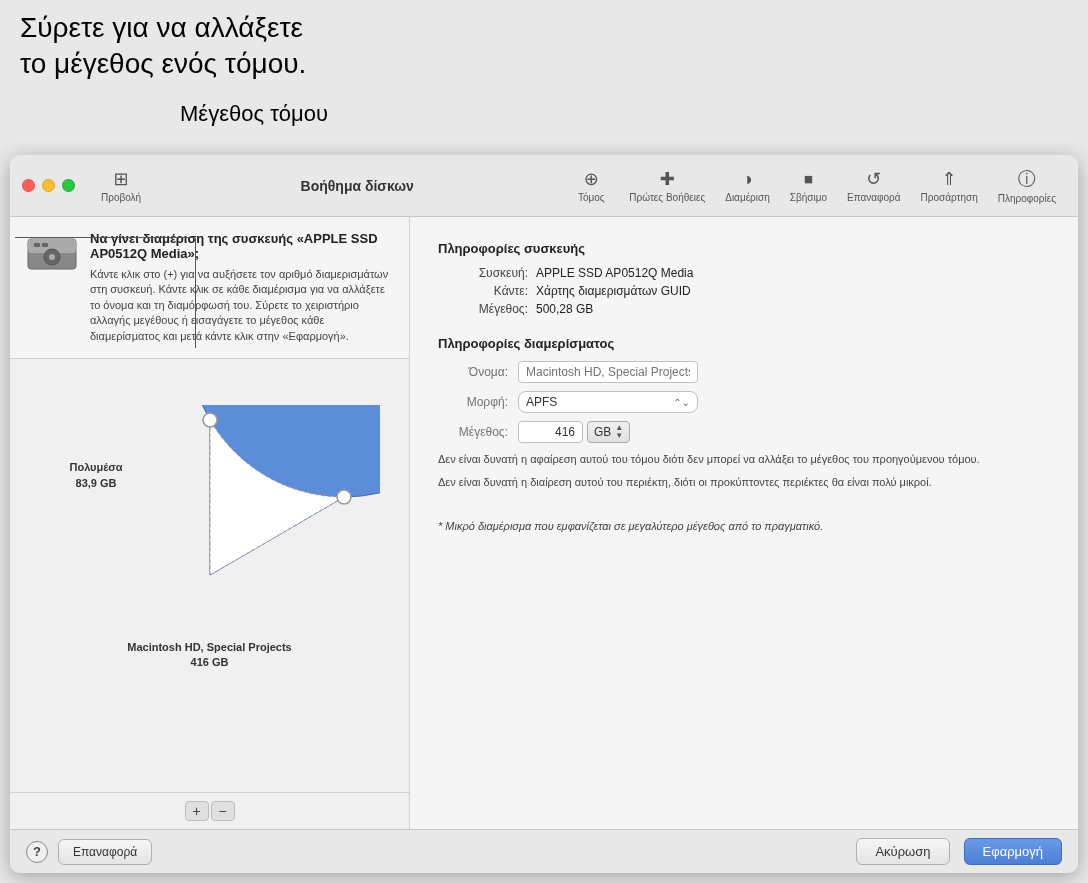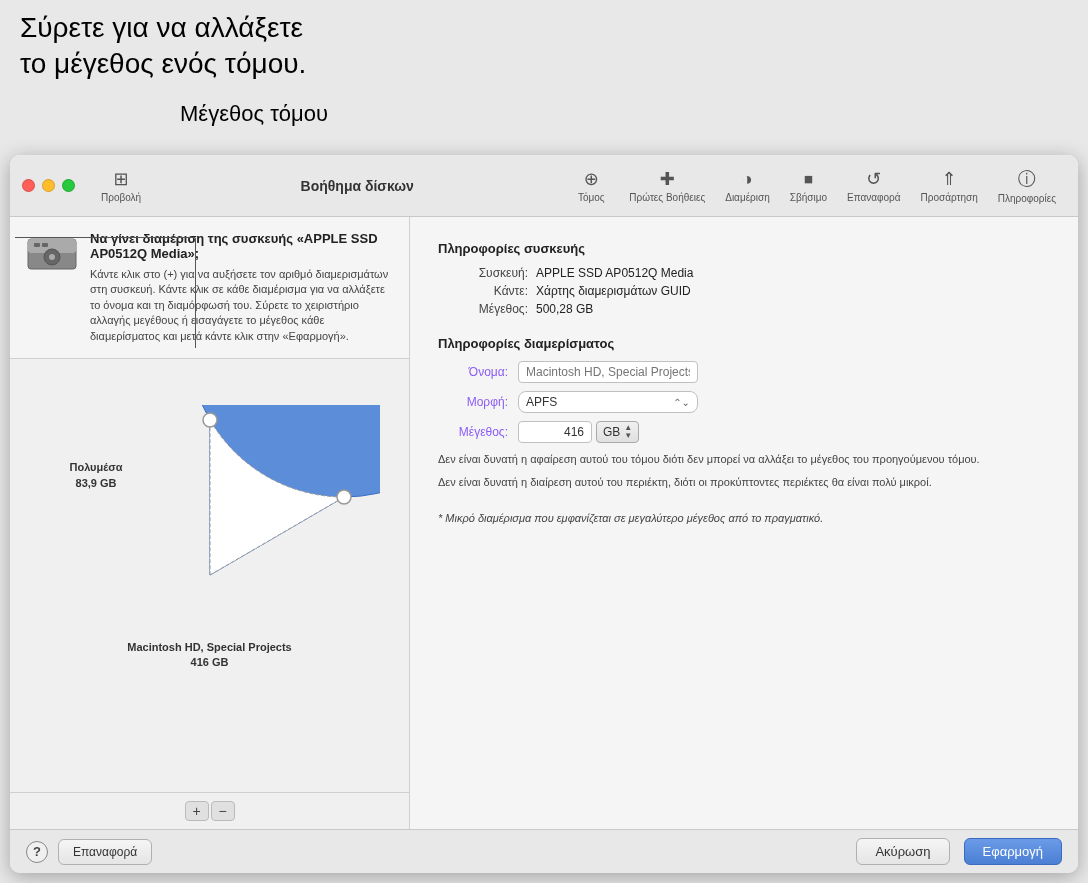--- a/index.html
+++ b/index.html
@@ -239,21 +239,21 @@
       margin-bottom: 12px;
     }
 
     .field-row {
       display: flex;
       align-items: center;
       margin-bottom: 8px;
     }
     .field-label {
       font-size: 12px;
-      color: #8b5cf6;
+      color: #737373;
       width: 70px;
       text-align: right;
       margin-right: 10px;
     }
     .field-input {
       background: #fff;
       border: 1px solid #c0c0c0;
       border-radius: 4px;
       padding: 3px 7px;
       font-size: 12px;
@@ -281,21 +281,21 @@
       align-items: center;
       margin-bottom: 8px;
     }
     .size-input {
       background: #fff;
       border: 1px solid #c0c0c0;
       border-radius: 4px;
       padding: 3px 7px;
       font-size: 12px;
       color: #333;
-      width: 74px;
+      width: 65px;
       text-align: right;
     }
     .size-unit {
       display: flex;
       align-items: center;
       background: linear-gradient(to bottom, #f0f0f0, #e0e0e0);
       border: 1px solid #aaa;
       border-radius: 4px;
       padding: 2px 6px;
       margin-left: 4px;
@@ -557,21 +557,21 @@
             <div class="size-unit-arrows">
               <span>▲</span>
               <span>▼</span>
             </div>
           </div>
         </div>
 
         <div class="desc-text">
           <p style="margin-top:6px;">Δεν είναι δυνατή η αφαίρεση αυτού του τόμου διότι δεν μπορεί να αλλάξει το μέγεθος του προηγούμενου τόμου.</p>
           <p style="margin-top:6px;">Δεν είναι δυνατή η διαίρεση αυτού του περιέκτη, διότι οι προκύπτοντες περιέκτες θα είναι πολύ μικροί.</p>
-          <p style="margin-top:20px;" class="asterisk">* Μικρό διαμέρισμα που εμφανίζεται σε μεγαλύτερο μέγεθος από το πραγματικό.</p>
+          <p style="margin-top:28px;" class="asterisk">* Μικρό διαμέρισμα που εμφανίζεται σε μεγαλύτερο μέγεθος από το πραγματικό.</p>
         </div>
       </div>
     </div>
   </div>
 
   <div class="bottom-bar">
     <div class="bottom-left-actions">
       <button class="help-btn">?</button>
       <button class="restore-btn">Επαναφορά</button>
     </div>

